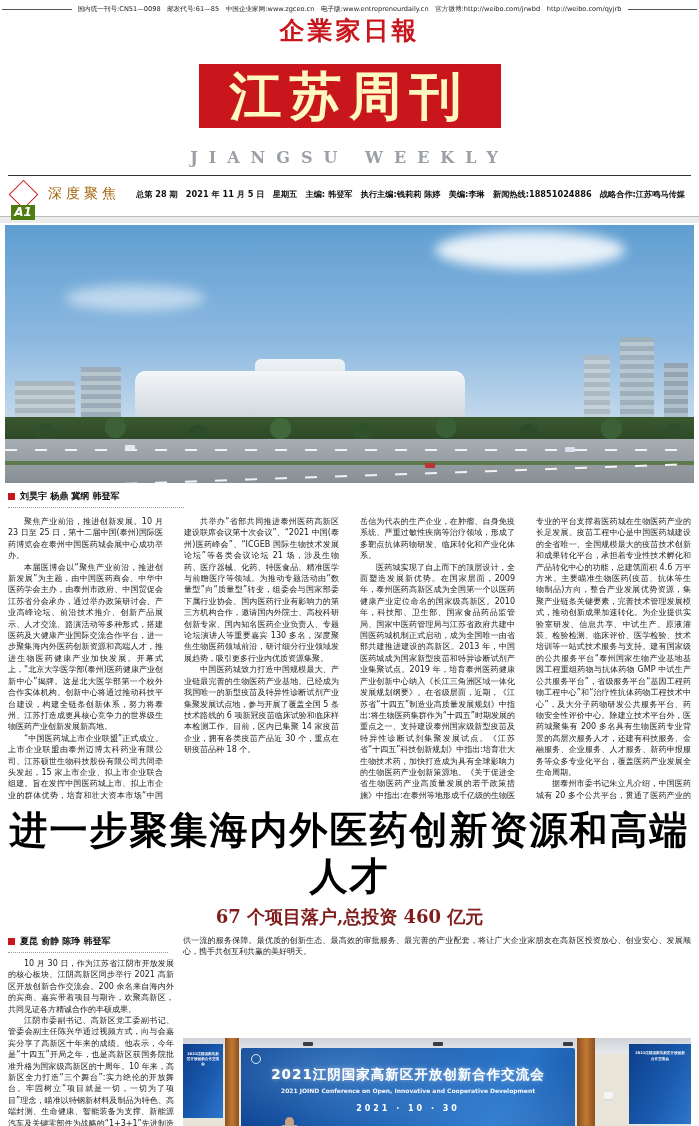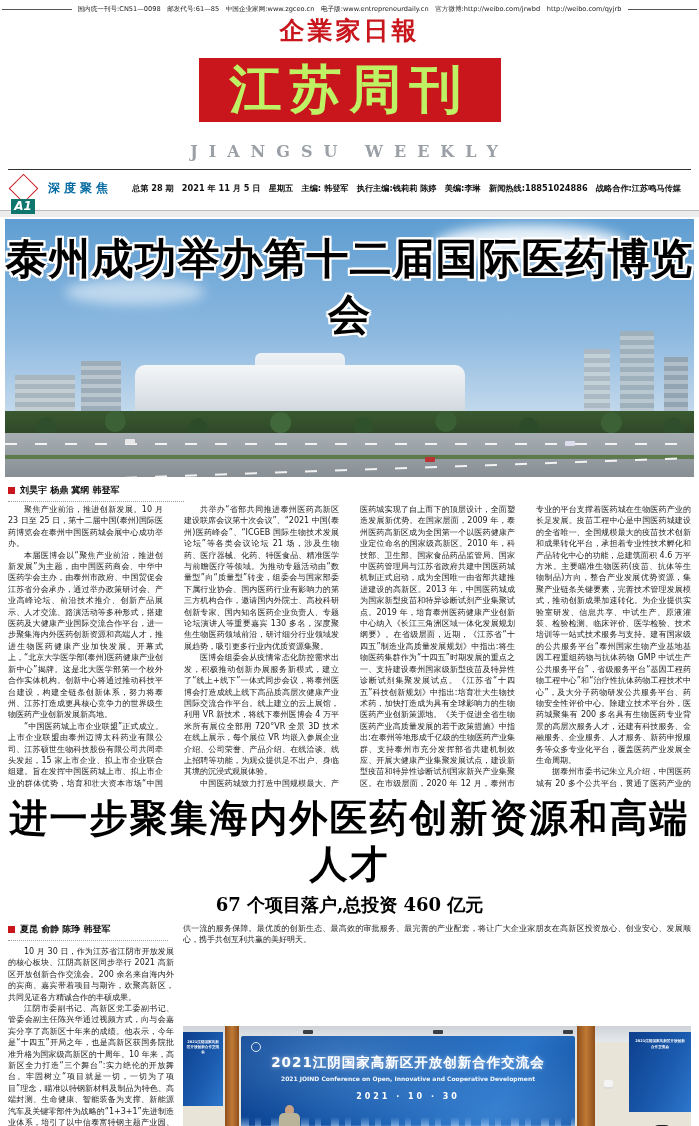--- a/index.html
+++ b/index.html
@@ -10,37 +10,37 @@
   
   .topbar{display:flex;align-items:center;gap:6px;padding:5px 2px 1px;}
   .topbar .rule{flex:1;border-top:1px solid #555;height:0;}
   .topbar .info{font-size:6.6px;color:#222;white-space:nowrap;letter-spacing:0;}
   
   .paper-name{
     text-align:center;color:#c9161d;font-family:"DejaVu Serif",serif;font-weight:bold;
     font-size:25px;letter-spacing:3px;line-height:30px;margin-top:1px;
   }
   .weekly-block{
-    width:302px;height:64px;margin:12px auto 0;background:#c9161d;color:#bef264;
-    font-family:Liberation Serif, serif;font-weight:bold;font-size:52px;line-height:64px;
+    width:302px;height:64px;margin:18px auto 0;background:#c9161d;color:#fef9c3;
+    font-family:Liberation Sans, sans-serif;font-weight:bold;font-size:52px;line-height:64px;
     text-align:center;letter-spacing:8px;
   }
   .weekly-en{
     text-align:center;color:#9aa0a6;font-family:"DejaVu Serif",serif;font-weight:bold;
     font-size:16px;letter-spacing:11px;margin-top:20px;
   }
   
   .section-bar{
     margin:8px 8px 0;border-top:1px solid #333;
     display:flex;align-items:center;gap:10px;padding:4px 0;
   }
   .a1-badge{position:relative;width:30px;height:28px;display:flex;align-items:center;justify-content:center;flex:0 0 auto;}
   .a1-diamond{position:absolute;width:19px;height:19px;border:1px solid #c9161d;transform:rotate(45deg);}
-  .a1-box{position:relative;background:#0f766e;color:#fff;font-weight:bold;font-size:12px;line-height:15px;padding:0 3px;font-style:italic;margin-top:36px;}
-  .section-name{font-size:12px;font-weight:bold;letter-spacing:4px;color:#0369a1;flex:0 0 auto;}
+  .a1-box{position:relative;background:#4d7c0f;color:#fff;font-weight:bold;font-size:12px;line-height:15px;padding:0 3px;font-style:italic;margin-top:36px;}
+  .section-name{font-size:14px;font-weight:normal;letter-spacing:4px;color:#a16207;flex:0 0 auto;}
   .issue-info{flex:1;text-align:center;font-size:8.2px;color:#111;white-space:nowrap;font-weight:bold;}
   .bar-shadow{margin:4px 0 0;height:6px;background:#ececec;border-top:1px solid #bbb;}
   
   .photo1{position:relative;margin:2px 5px 0;height:258px;overflow:hidden;background:#9cc0de;}
   .p1-sky{position:absolute;inset:0;background:linear-gradient(#5f9ed2,#8db9e0 45%,#c3d9ec 75%,#d9e6f0);}
   .p1-cloud{position:absolute;border-radius:50%;filter:blur(6px);background:rgba(255,255,255,.85);}
   .p1-buildings{position:absolute;left:0;right:0;bottom:50px;height:110px;}
   .bld{position:absolute;bottom:0;}
   .b-main{left:130px;width:330px;height:62px;background:linear-gradient(#f4f6f8,#c4ced6);border-radius:10px 10px 0 0;box-shadow:inset 0 -8px 0 #aeb9c2;}
   .b-ridge{left:250px;width:90px;height:74px;background:linear-gradient(#eef2f5,#bcc7cf);border-radius:6px 6px 0 0;}
@@ -72,30 +72,30 @@
     font-family:"DejaVu Serif",serif;font-weight:900;font-size:42px;letter-spacing:1px;color:#000;
     text-shadow:-2px -2px 0 #fff,2px -2px 0 #fff,-2px 2px 0 #fff,2px 2px 0 #fff,0 -2px 0 #fff,0 2px 0 #fff,-2px 0 0 #fff,2px 0 0 #fff;
   }
   
   .byline-row{
     margin:7px 0 0 8px;width:176px;border-bottom:1px dotted #999;padding-bottom:4px;
     font-size:9px;font-weight:bold;display:flex;align-items:center;gap:5px;color:#111;
   }
   .byline-sq{width:7px;height:7px;background:#c9161d;flex:0 0 auto;}
   
-  .article1-cols{display:flex;gap:21px;margin:2px 8px 0;height:283px;overflow:hidden;}
+  .article1-cols{display:flex;gap:21px;margin:8px 8px 0;height:283px;overflow:hidden;}
   .col{flex:1;font-size:8px;line-height:11.4px;text-align:justify;overflow:hidden;color:#1b1b1b;}
   .col p{margin:0;text-indent:2em;}
   .col.cont p:first-child{text-indent:0;}
   
   .headline2{
     text-align:center;font-family:"DejaVu Serif",serif;font-weight:900;font-size:38px;
     letter-spacing:2px;color:#000;margin-top:8px;line-height:46px;
   }
-  .subhead2{text-align:center;font-family:"DejaVu Serif",serif;font-weight:bold;font-size:18px;margin-top:6px;color:#000000;}
+  .subhead2{text-align:center;font-family:"DejaVu Serif",serif;font-weight:bold;font-size:18px;margin-top:6px;color:#7f1d1d;}
   .article2{display:flex;gap:9px;margin:6px 8px 0;height:272px;overflow:hidden;}
   .a2-left{width:166px;flex:0 0 auto;display:flex;flex-direction:column;}
   .a2-left .byline-row{margin:0 0 5px 0;width:160px;}
   .a2-left .col{flex:1;}
   .a2-right{flex:1;display:flex;flex-direction:column;min-width:0;}
   .a2-right-cols{display:flex;gap:9px;height:98px;overflow:hidden;}
   
   .photo2{position:relative;margin-top:5px;flex:1;overflow:hidden;background:#d7dade;}
   .p2-ceiling{position:absolute;left:0;right:0;top:0;height:16px;background:linear-gradient(#cfd3d8,#e6e9ec);}
   .p2-light{position:absolute;top:4px;width:10px;height:4px;background:#3a3f46;border-radius:1px;}
@@ -179,40 +179,39 @@
   </div>
   <div class="p1-trees"></div>
   <div class="p1-road">
     <div class="p1-lane" style="left:0;right:0;top:10px;"></div>
     <div class="p1-median"></div>
     <div class="p1-lane" style="left:0;right:0;bottom:6px;transform:rotate(-2deg);"></div>
     <div class="car" style="left:120px;top:6px;background:#e8e8e8;"></div>
     <div class="car" style="left:420px;top:24px;background:#b33;"></div>
     <div class="car" style="left:560px;top:8px;background:#dde;"></div>
   </div>
-  <div class="headline1">泰州成功举办第十二届国际医药博览会</div>
 </div>
 
 <div class="byline-row">
   <span class="byline-sq"></span>
   <span>刘昊宇 杨鼎 冀纲 韩登军</span>
 </div>
 
 <div class="article1-cols">
   <div class="col">
       <p>聚焦产业前沿，推进创新发展。10 月 23 日至 25 日，第十二届中国(泰州)国际医药博览会在泰州中国医药城会展中心成功举办。</p>
       <p>本届医博会以“聚焦产业前沿，推进创新发展”为主题，由中国医药商会、中华中医药学会主办，由泰州市政府、中国贸促会江苏省分会承办，通过举办政策研讨会、产业高峰论坛、前沿技术推介、创新产品展示、人才交流、路演活动等多种形式，搭建医药及大健康产业国际交流合作平台，进一步聚集海内外医药创新资源和高端人才，推进生物医药健康产业加快发展。开幕式上，“北京大学医学部(泰州)医药健康产业创新中心”揭牌。这是北大医学部第一个校外合作实体机构。创新中心将通过推动科技平台建设，构建全链条创新体系，努力将泰州、江苏打造成更具核心竞争力的世界级生物医药产业创新发展新高地。</p>
       <p>“中国医药城上市企业联盟”正式成立。上市企业联盟由泰州迈博太科药业有限公司、江苏硕世生物科技股份有限公司共同牵头发起，15 家上市企业、拟上市企业联合组建。旨在发挥中国医药城上市、拟上市企业的群体优势，培育和壮大资本市场“中国医药城板块”，引领带动生物医药产业发展，为早日建成“中国第一、世界有名”的医药名城提供有力支撑。</p>
     </div>
   <div class="col">
       <p>共举办“省部共同推进泰州医药高新区建设联席会议第十次会议”、“2021 中国(泰州)医药峰会”、“ICGEB 国际生物技术发展论坛”等各类会议论坛 21 场，涉及生物药、医疗器械、化药、特医食品、精准医学与前瞻医疗等领域。为推动专题活动由“数量型”向“质量型”转变，组委会与国家部委下属行业协会、国内医药行业有影响力的第三方机构合作，邀请国内外院士、高校科研创新专家、国内知名医药企业负责人、专题论坛演讲人等重要嘉宾 130 多名，深度聚焦生物医药领域前沿，研讨细分行业领域发展趋势，吸引更多行业内优质资源集聚。</p>
-      <p>医博会组委会从疫情常态化防控需求出发，积极推动创新办展服务新模式，建立了“线上+线下”一体式同步会议，将泰州医博会打造成线上线下高品质高层次健康产业国际交流合作平台。线上建立的云上展馆，利用 VR 新技术，将线下泰州医博会 4 万平米所有展位全部用 720°VR 全景 3D 技术在线上展示，每个展位 VR 均嵌入参展企业介绍、公司荣誉、产品介绍、在线洽谈、线上招聘等功能，为观众提供足不出户、身临其境的沉浸式观展体验。</p>
       <p>中国医药城致力打造中国规模最大、产业链最完善的生物医药产业基地。已经成为我国唯一的新型疫苗及特异性诊断试剂产业集聚发展试点地，参与开展了覆盖全国 5 条技术路线的 6 项新冠疫苗临床试验和临床样本检测工作。目前，区内已集聚 14 家疫苗企业，拥有各类疫苗产品近 30 个，重点在研疫苗品种 18 个。</p>
     </div>
   <div class="col cont">
+      <p>岳信为代表的生产企业，在肿瘤、自身免疫系统、严重过敏性疾病等治疗领域，形成了多靶点抗体药物研发、临床转化和产业化体系。</p>
       <p>医药城实现了自上而下的顶层设计，全面塑造发展新优势。在国家层面，2009 年，泰州医药高新区成为全国第一个以医药健康产业定位命名的国家级高新区。2010 年，科技部、卫生部、国家食品药品监管局、国家中医药管理局与江苏省政府共建中国医药城机制正式启动，成为全国唯一由省部共建推进建设的高新区。2013 年，中国医药城成为国家新型疫苗和特异诊断试剂产业集聚试点。2019 年，培育泰州医药健康产业创新中心纳入《长江三角洲区域一体化发展规划纲要》。在省级层面，近期，《江苏省“十四五”制造业高质量发展规划》中指出:将生物医药集群作为“十四五”时期发展的重点之一、支持建设泰州国家级新型疫苗及特异性诊断试剂集聚发展试点。《江苏省“十四五”科技创新规划》中指出:培育壮大生物技术药，加快打造成为具有全球影响力的生物医药产业创新策源地。《关于促进全省生物医药产业高质量发展的若干政策措施》中指出:在泰州等地形成千亿级的生物医药产业集群、支持泰州市充分发挥部省共建机制效应、开展大健康产业集聚发展试点，建设新型疫苗和特异性诊断试剂国家新兴产业集聚区。在市级层面，2020 年 12 月，泰州市委提出“举全市之力建设中国医药城，打造全国领先的地标产业”，强调“中国医药城就是泰州，泰州就是中国医药城”。近期出台了《支持泰州医药高新区(高港区)率先发展的实施意见》，从优先支持高层协调、优先支持改革发展、优先支持科技创新、优先支持城市功能建设、优先支持营商</p>
     </div>
   <div class="col cont">
       <p>专业的平台支撑着医药城在生物医药产业的长足发展。疫苗工程中心是中国医药城建设的全省唯一、全国规模最大的疫苗技术创新和成果转化平台，承担着专业性技术孵化和产品转化中心的功能，总建筑面积 4.6 万平方米。主要瞄准生物医药(疫苗、抗体等生物制品)方向，整合产业发展优势资源，集聚产业链条关键要素，完善技术管理发展模式，推动创新成果加速转化。为企业提供实验室研发、信息共享、中试生产、原液灌装、检验检测、临床评价、医学检验、技术培训等一站式技术服务与支持。建有国家级的公共服务平台“泰州国家生物产业基地基因工程重组药物与抗体药物 GMP 中试生产公共服务平台”，省级服务平台“基因工程药物工程中心”和“治疗性抗体药物工程技术中心”，及大分子药物研发公共服务平台、药物安全性评价中心。除建立技术平台外，医药城聚集有 200 多名具有生物医药专业背景的高层次服务人才，还建有科技服务、金融服务、企业服务、人才服务、新药申报服务等众多专业化平台，覆盖医药产业发展全生命周期。</p>
       <p>据泰州市委书记朱立凡介绍，中国医药城有 20 多个公共平台，贯通了医药产业的全研发链条;有“四个 90%”的专业化服务，嵌入了企业发展的全生命周期;有“24 小时不打烊”的营商环境。将紧紧围绕“中国第一、世界有名”的目标定位，积极抢抓“举全市之力建设中国医药城”的历史机遇，立足核心区的战略定位，坚决扛起“第一产业”的“第一担当”，奋力打造全国领先的医药地标产业。</p>
     </div>
 </div>
 
 <div class="headline2">进一步聚集海内外医药创新资源和高端人才</div>
 <div class="subhead2">67 个项目落户,总投资 460 亿元</div>

